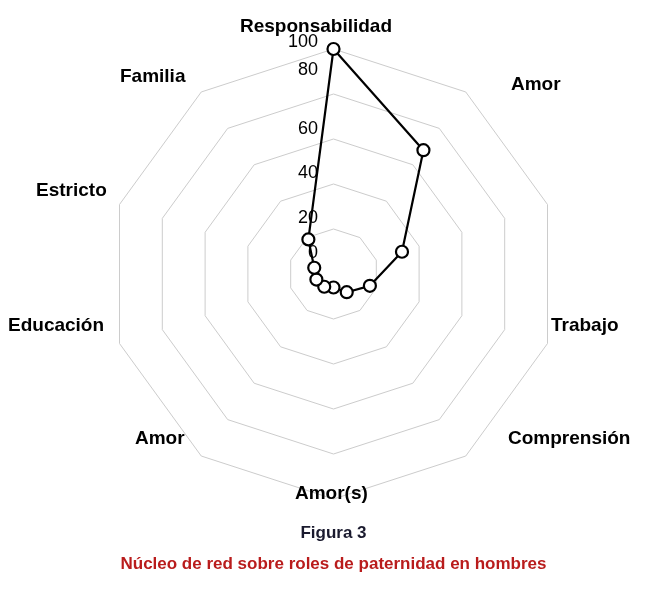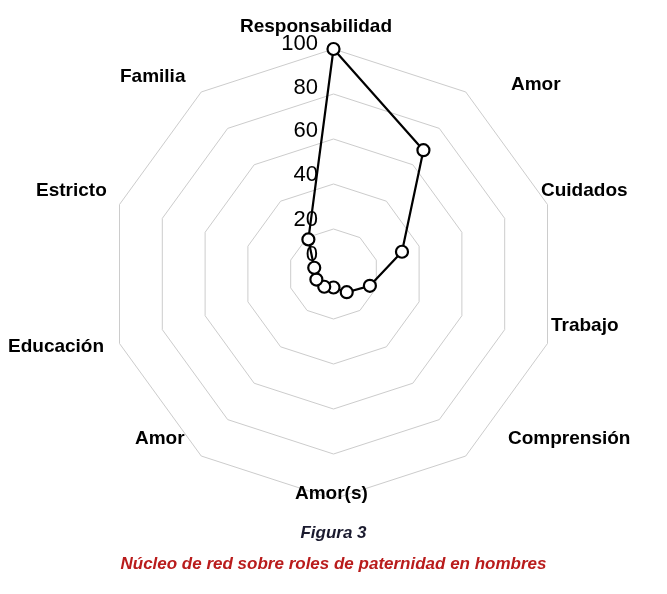--- a/index.html
+++ b/index.html
@@ -33,33 +33,32 @@
   .axis-label {
     position: absolute;
     font-size: 19px;
     font-weight: bold;
     color: #000000;
     white-space: nowrap;
     line-height: 1;
   }
   .tick-label {
     position: absolute;
-    font-size: 22px;
+    font-size: 18px;
     color: #000000;
     white-space: nowrap;
     line-height: 1;
     text-align: right;
   }
   #caption-block {
     position: absolute;
     left: 0;
     top: 524px;
     width: 667px;
     text-align: center;
-    font-style: italic;
   }
   .fig-number {
     font-size: 17px;
     font-weight: bold;
     color: #1a1a2e;
     margin: 0 0 14px 0;
     line-height: 1;
   }
   .fig-title {
     font-size: 17px;
@@ -94,34 +93,33 @@
           <circle cx="333.50" cy="287.50" r="6" fill="#ffffff" stroke="#000000" stroke-width="2.2"></circle>
           <circle cx="324.24" cy="286.74" r="6" fill="#ffffff" stroke="#000000" stroke-width="2.2"></circle>
           <circle cx="316.38" cy="279.56" r="6" fill="#ffffff" stroke="#000000" stroke-width="2.2"></circle>
           <circle cx="314.24" cy="267.74" r="6" fill="#ffffff" stroke="#000000" stroke-width="2.2"></circle>
           <circle cx="308.37" cy="239.41" r="6" fill="#ffffff" stroke="#000000" stroke-width="2.2"></circle>
         </g>
     </svg>
 
     <div class="axis-label" style="left:240px; top:16px;">Responsabilidad</div>
     <div class="axis-label" style="left:466px; top:74px;margin-left:45px;">Amor</div>
-    <div class="axis-label" style="left:541px; top:180px;">Cuidados</div>
     <div class="axis-label" style="left:551px; top:315px;">Trabajo</div>
     <div class="axis-label" style="left:463px; top:428px;margin-left:45px;">Comprensión</div>
     <div class="axis-label" style="left:295px; top:483px;">Amor(s)</div>
     <div class="axis-label" style="left:135px; top:428px;">Amor</div>
-    <div class="axis-label" style="left:8px; top:315px;margin-top:21px;">Educación</div>
+    <div class="axis-label" style="left:8px; top:315px;">Educación</div>
     <div class="axis-label" style="left:36px; top:180px;">Estricto</div>
     <div class="axis-label" style="left:120px; top:66px;">Familia</div>
 
     <div class="tick-label" style="left:274px; top:243px; width:44px;">0</div>
     <div class="tick-label" style="left:274px; top:208px; width:44px;">20</div>
     <div class="tick-label" style="left:274px; top:163px; width:44px;">40</div>
     <div class="tick-label" style="left:274px; top:119px; width:44px;">60</div>
-    <div class="tick-label" style="left:274px; top:76px; width:44px;">80</div>
+    <div class="tick-label" style="left:274px; top:60px; width:44px;">80</div>
     <div class="tick-label" style="left:264px; top:32px; width:54px;">100</div>
   </div>
 
   <div id="caption-block">
     <p class="fig-number">Figura 3</p>
     <p class="fig-title">Núcleo de red sobre roles de paternidad en hombres</p>
   </div>
 
 </div>
 

